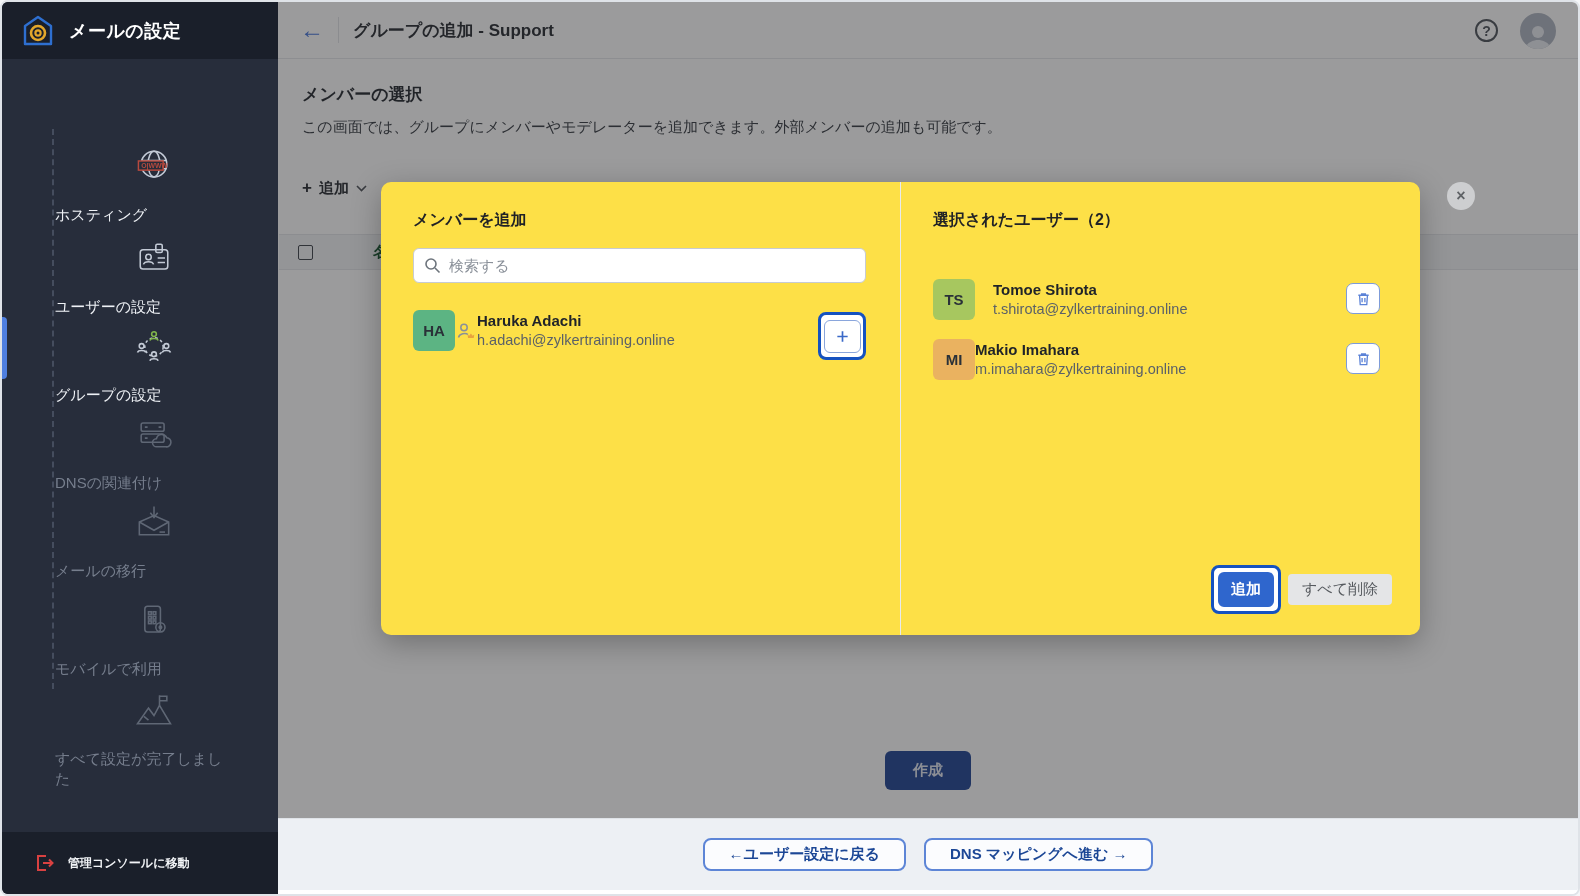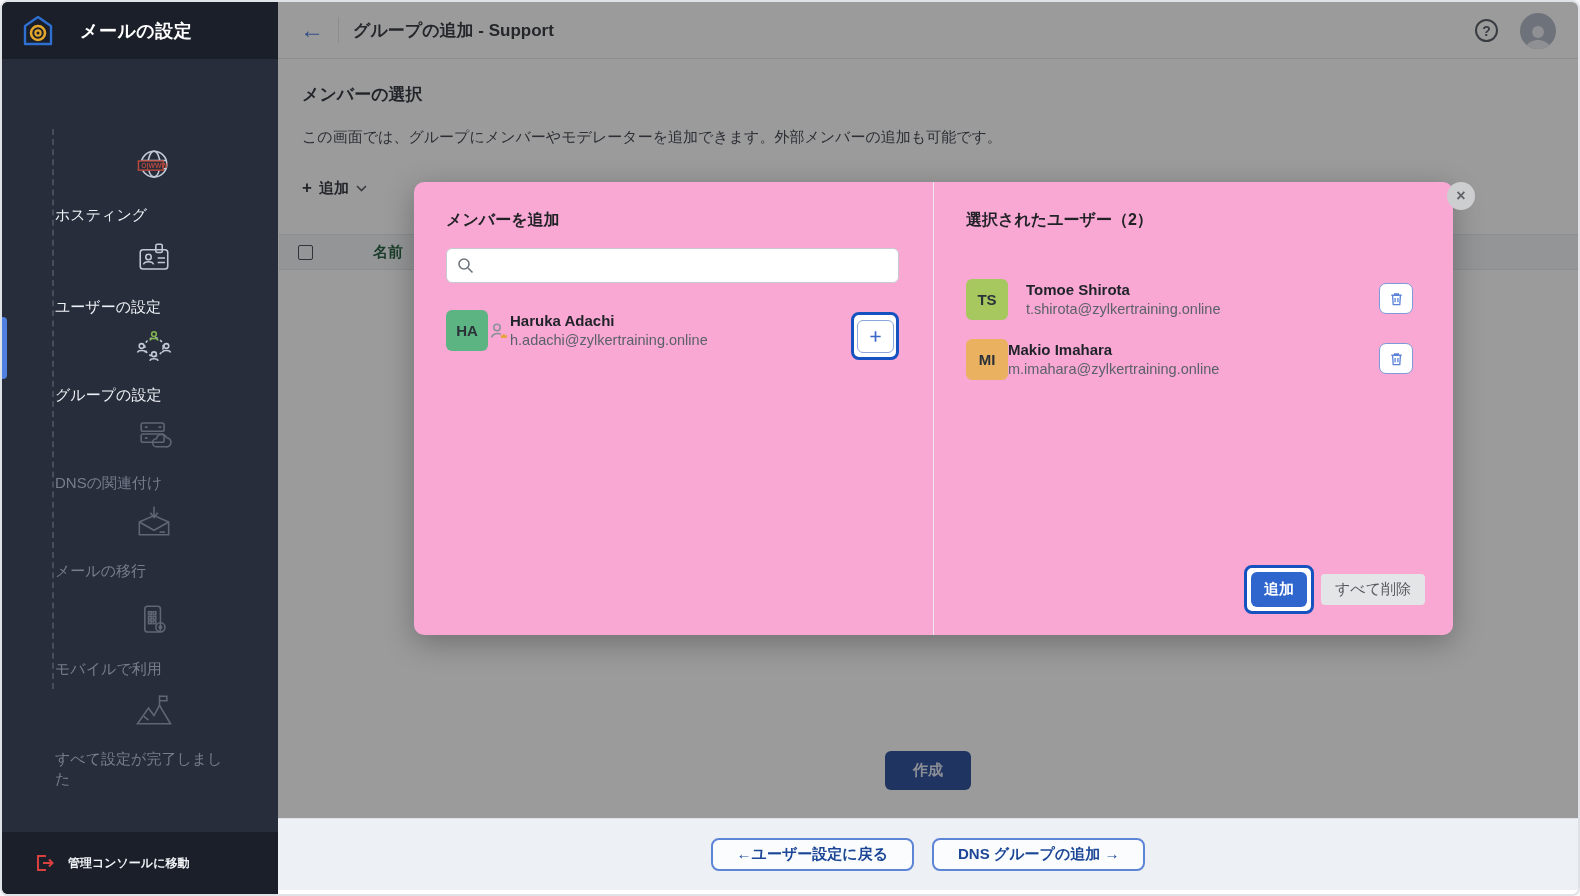--- a/index.html
+++ b/index.html
@@ -2,21 +2,21 @@
 <html><head>
 <meta charset="utf-8">
 <style>
   * { margin:0; padding:0; box-sizing:border-box; }
   body { background:#f5f6f8; font-family:"Liberation Sans","DejaVu Sans",sans-serif; }
   .app { position:relative; width:1580px; height:896px; background:#ffffff;
          border:2px solid #dfe3e8; border-radius:8px; overflow:hidden; }
 
   
   .sidebar { position:absolute; left:0; top:0; bottom:0; width:276px; background:#272d3b; z-index:4; }
-  .sidebar-header { height:57px; background:#1a1f2a; display:flex; align-items:center; gap:24px; padding:0 18px;font-family:Liberation Serif, serif; }
+  .sidebar-header { height:57px; background:#1a1f2a; display:flex; align-items:center; gap:13px; padding:0 18px;font-family:Liberation Serif, serif; }
   .sidebar-title { color:#ffffff; font-size:18px; font-weight:bold; letter-spacing:.5px; }
   .steps { position:absolute; top:57px; left:0; right:0; bottom:62px; }
   .step-connector { position:absolute; left:50px; top:70px; height:560px; border-left:2px dashed #454d5e; }
   .step { position:absolute; left:0; width:100%; display:flex; align-items:center; gap:16px;flex-direction:column; }
   .step-icon { position:relative; width:46px; height:46px; margin-left:28px; background:#272d3b;
                display:flex; align-items:center; justify-content:center; color:#c3cad6; }
   .step-label { color:#eef1f5; font-size:15px; width:170px; line-height:20px; }
   .step.pending .step-label { color:#767e8d; }
   .step.pending .step-icon { color:#5f6775; }
   .active-bar { position:absolute; left:0; top:258px; width:5px; height:62px; background:#4f7fe0; border-radius:0 4px 4px 0; }
@@ -31,21 +31,21 @@
   .back-arrow { margin-left:22px; font-size:24px; color:#4272d8; line-height:1; cursor:pointer; }
   .topbar-divider { width:1px; height:26px; background:#e2e4e8; margin:0 0 0 14px; }
   .topbar-title { margin-left:14px; font-size:17px; font-weight:bold; color:#23272e; }
   .topbar-right { position:absolute; right:22px; top:0; height:57px; display:flex; align-items:center; gap:22px; }
   .help-btn { width:23px; height:23px; border-radius:50%; border:2px solid #4b5158; color:#4b5158;
               font-size:14px; font-weight:bold; display:flex; align-items:center; justify-content:center; cursor:pointer; }
   .avatar-btn { width:36px; height:36px; border-radius:50%; background:#adb4c0; overflow:hidden;
                 display:flex; align-items:flex-end; justify-content:center; cursor:pointer; }
 
   .page-heading { position:absolute; left:24px; top:81px; font-size:17px; font-weight:bold; color:#1f232a; }
-  .page-desc { position:absolute; left:24px; top:126px; font-size:15px; color:#33383f; }
+  .page-desc { position:absolute; left:24px; top:116px; font-size:15px; color:#33383f; }
 
   .toolbar-add { position:absolute; left:24px; top:176px; display:flex; align-items:center; gap:7px;
                  font-size:15px; font-weight:600; color:#23272d; cursor:pointer; }
   .toolbar-add .plus { font-size:17px; font-weight:bold; }
 
   .table-header { position:absolute; left:1px; right:0; top:232px; height:36px; background:#f3f4f6;
                   border-top:1px solid #e3e5e9; border-bottom:1px solid #e3e5e9; display:flex; align-items:center; }
   .table-checkbox { width:15px; height:15px; border:1.5px solid #3a3f46; border-radius:2px;
                     margin-left:19px; background:#f3f4f6; cursor:pointer; }
   .table-name-header { margin-left:60px; font-size:15px; font-weight:bold; color:#14532d; }
@@ -54,21 +54,21 @@
                 background:#1c4193; color:#e3e8f2; font-size:15px; font-weight:600; border:none; border-radius:6px;
                 display:flex; align-items:center; justify-content:center; cursor:pointer; }
 
   .page-footer { position:absolute; left:0; right:0; top:816px; height:72px; background:#edf0f4;
                  border-top:1px solid #dfe3e8; display:flex; align-items:center; justify-content:center; gap:18px; z-index:6; }
   .footer-btn { background:#fbfcfe; border:2px solid #5d85d6; border-radius:8px; color:#1c4796;
                 font-size:15px; font-weight:bold; padding:6px 24px; height:33px; display:flex; align-items:center; cursor:pointer;text-align:center; }
 
   
   .overlay { position:absolute; left:276px; top:0; width:1304px; height:816px; background:rgba(38,38,40,.46); z-index:5; }
-  .modal { position:absolute; left:412px; top:180px; width:1039px; height:453px; background:#f9a8d4;
+  .modal { position:absolute; left:379px; top:180px; width:1039px; height:453px; background:#fde047;
            border-radius:10px; box-shadow:0 8px 30px rgba(0,0,0,.28); z-index:10; }
   .modal-divider { position:absolute; left:519px; top:0; bottom:0; width:1px; background:#e8eaed; }
   .modal-close { position:absolute; left:1445px; top:180px; width:28px; height:28px; border-radius:50%;
                  background:#cdced0; color:#5f6266; font-size:16px; font-weight:bold; z-index:11;
                  display:flex; align-items:center; justify-content:center; cursor:pointer; }
 
   .panel { position:absolute; top:0; bottom:0; }
   .panel-left { left:0; width:519px; }
   .panel-right { left:519px; width:520px; }
   .panel-heading { position:absolute; left:32px; top:28px; font-size:16px; font-weight:bold; color:#202226; }
@@ -271,41 +271,42 @@
 
     <div class="table-header">
       <span class="table-checkbox"></span>
       <span class="table-name-header">名前</span>
     </div>
 
     <button class="create-btn">作成</button>
 
     <div class="page-footer">
       <button class="footer-btn">←ユーザー設定に戻る</button>
-      <button class="footer-btn">DNS グループの追加 →</button>
+      <button class="footer-btn">DNS マッピングへ進む →</button>
     </div>
   </div>
 
   <div class="overlay"></div>
 
   <div class="modal-close">×</div>
 
   <div class="modal">
     <div class="modal-divider"></div>
 
     <div class="panel panel-left">
       <div class="panel-heading">メンバーを追加</div>
 
       <div class="search-box">
         <span>
           <svg width="17" height="17" viewBox="0 0 17 17" fill="none" stroke="#6d747c" stroke-width="1.6">
             <circle cx="7" cy="7" r="5"></circle>
               <path d="M11 11l4.5 4.5"></path>
           </svg>
         </span>
+        <input type="text" placeholder="検索する" style="">
       </div>
 
       <div class="user-row row-left">
         <span class="avatar-sq" style="background: rgb(92, 180, 131);">HA</span>
         <span class="member-kind-icon">
           <svg width="22" height="22" viewBox="0 0 22 22" fill="none">
             <circle cx="9" cy="7.5" r="3.2" stroke="#8a9099" stroke-width="1.5"></circle>
             <path d="M3.5 17.5c.8-4 7-4.8 9.5-3" stroke="#8a9099" stroke-width="1.5"></path>
             <path d="M12.5 14.5l1.7 1.2 1.7-2.2 1.7 2.2 1.7-1.2-.6 3.5h-5.6z" fill="#e8a33d"></path>
           </svg>

